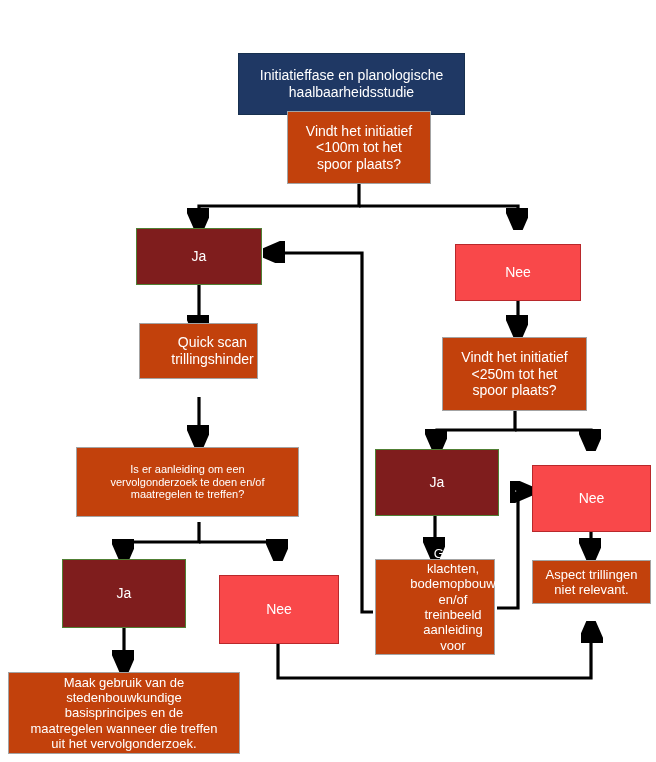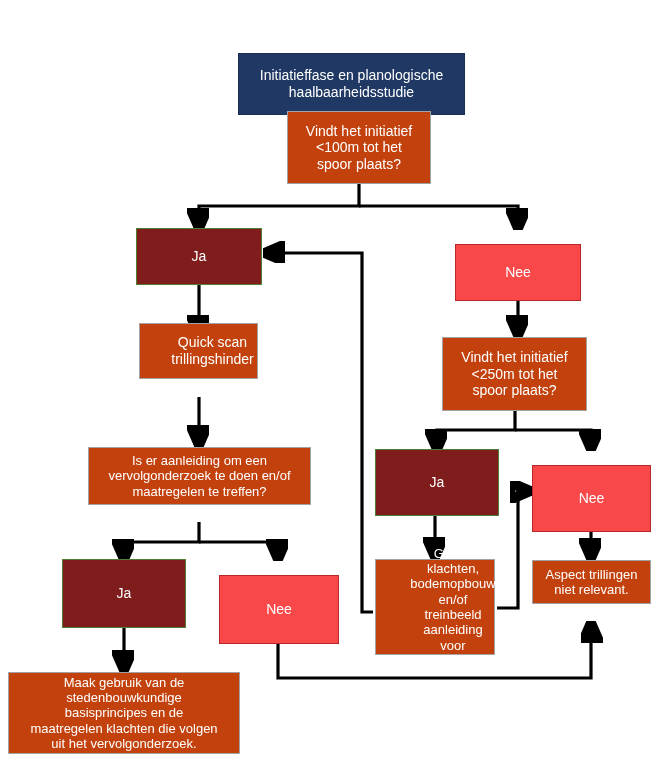--- a/index.html
+++ b/index.html
@@ -100,34 +100,34 @@
       <div class="node blue" style="left: 287px; top: 111px; width: 144px; height: 73px; font-size: 14px;">Vindt het initiatief
 &lt;100m tot het
 spoor plaats?</div>
       <div class="node green" style="left: 136px; top: 228px; width: 126px; height: 57px; font-size: 14px;">Ja</div>
       <div class="node red" style="left: 455px; top: 228px; width: 126px; height: 57px; font-size: 14px;">Nee</div>
       <div class="node blue" style="left: 139px; top: 323px; width: 119px; height: 56px; font-size: 14px; padding-left: 28px;">Quick scan
 trillingshinder</div>
       <div class="node blue" style="left: 442px; top: 337px; width: 145px; height: 74px; font-size: 14px;">Vindt het initiatief
 &lt;250m tot het
 spoor plaats?</div>
-      <div class="node blue" style="left: 88px; top: 447px; width: 223px; height: 58px; font-size: 13px;">Is er aanleiding om een
+      <div class="node blue" style="left: 76px; top: 447px; width: 223px; height: 70px; font-size: 11px;">Is er aanleiding om een
 vervolgonderzoek te doen en/of
 maatregelen te treffen?</div>
       <div class="node green" style="left: 375px; top: 449px; width: 124px; height: 67px; font-size: 14px;">Ja</div>
       <div class="node red" style="left: 532px; top: 449px; width: 119px; height: 67px; font-size: 14px;">Nee</div>
       <div class="node green" style="left: 62px; top: 559px; width: 124px; height: 69px; font-size: 14px;">Ja</div>
       <div class="node red" style="left: 219px; top: 559px; width: 120px; height: 69px; font-size: 14px;">Nee</div>
       <div class="node blue" style="left: 375px; top: 559px; width: 120px; height: 96px; font-size: 13px; padding-left: 36px;">Geven klachten,
 bodemopbouw
 en/of treinbeeld
 aanleiding voor
 onderzoek?</div>
       <div class="node blue" style="left: 532px; top: 560px; width: 119px; height: 44px; font-size: 13px;">Aspect trillingen
 niet relevant.</div>
       <div class="node blue" style="left: 8px; top: 672px; width: 232px; height: 82px; font-size: 13px;">Maak gebruik van de
 stedenbouwkundige
 basisprincipes en de
-maatregelen klachten die volgen
+maatregelen wanneer die treffen
 uit het vervolgonderzoek.</div>
     </div>
 
 </div>
 
 </body></html>

